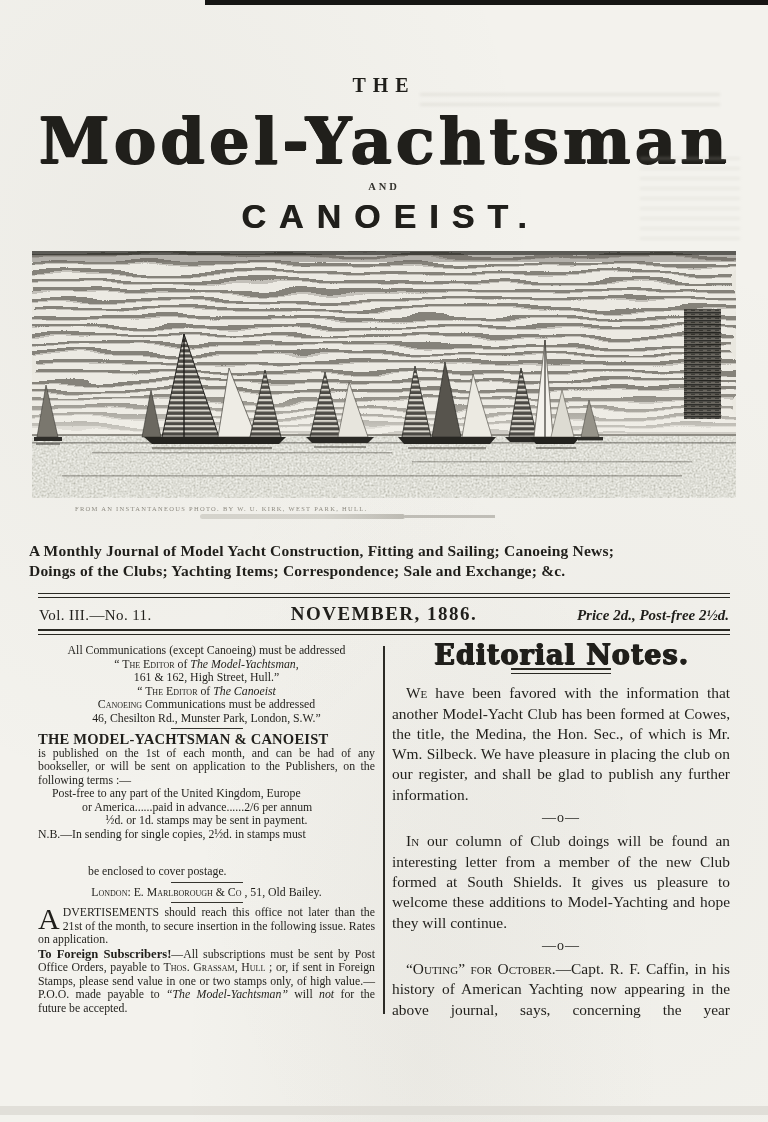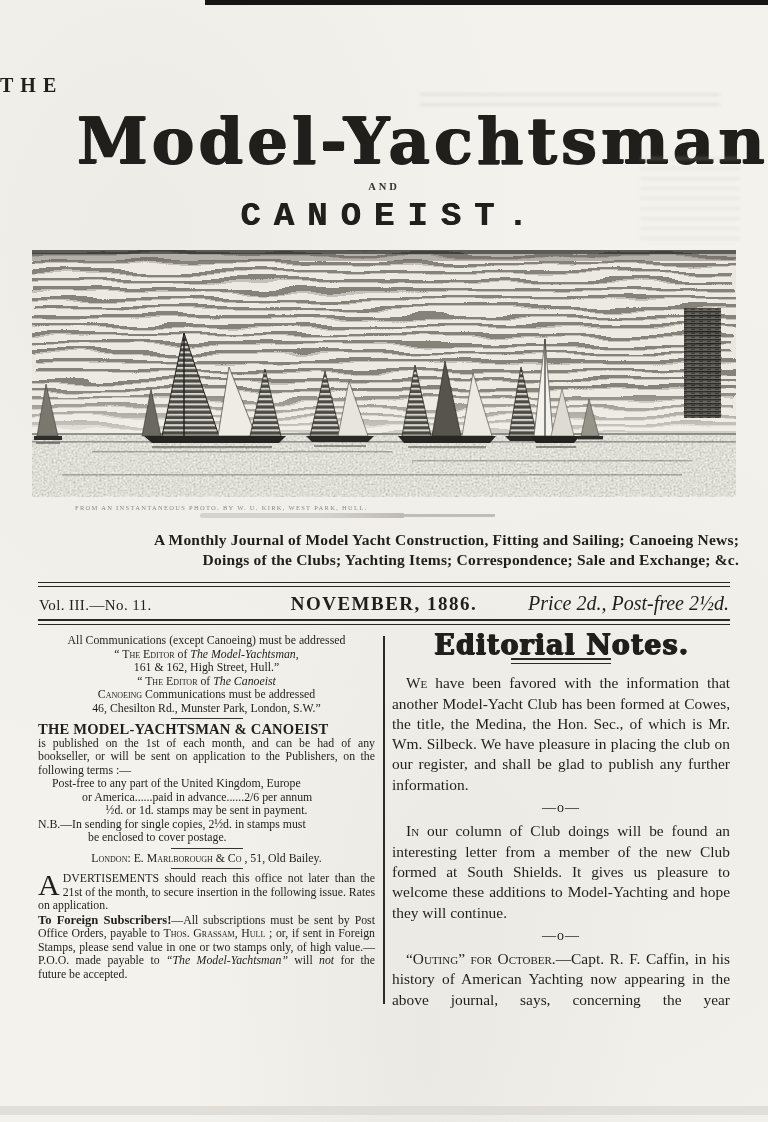--- a/index.html
+++ b/index.html
@@ -17,64 +17,64 @@
   .topbar{position:absolute;top:0;left:205px;width:563px;height:5px;background:#161614;}
   .ghost{position:absolute;opacity:.30;filter:blur(1.6px);pointer-events:none;
     background:repeating-linear-gradient(to bottom, transparent 0 7px, #c9c6bd 7px 10px);}
   .g1{top:86px;left:420px;width:300px;height:26px;}
   .g2{top:150px;left:640px;width:100px;height:90px;opacity:.2;}
   .bottom-band{position:absolute;left:0;bottom:7px;width:768px;height:9px;background:#dcdad3;opacity:.8;}
 
   
   .bl{font-family:"DejaVu Serif", serif;font-weight:bold;
       text-shadow:1.5px 0 0 currentColor, .7px .7px 0 currentColor;}
-  .kicker{margin:74px 0 0;text-align:left;font-size:20px;font-weight:bold;letter-spacing:7px;}
-  .title{margin:4px 0 0;text-align:right;font-size:64px;letter-spacing:4px;line-height:1.25;}
+  .kicker{margin:74px 0 0;text-align:center;font-size:20px;font-weight:bold;letter-spacing:7px;}
+  .title{margin:4px 0 0;text-align:center;font-size:64px;letter-spacing:4px;line-height:1.25;}
   .and{margin:0;text-align:center;font-size:10.5px;font-weight:bold;letter-spacing:3px;color:#33322d;}
   .canoeist{margin:5px 0 0;text-align:center;font-size:34px;font-weight:bold;letter-spacing:13px;text-indent:13px;
-            font-family:Liberation Mono, monospace;text-shadow:.6px 0 0 currentColor;}
+            font-family:Liberation Sans, sans-serif;text-shadow:.6px 0 0 currentColor;}
 
   
   .engraving{margin:15px auto 0;width:704px;height:247px;display:block;position:relative;}
   .engraving svg{display:block;width:100%;height:100%;}
 
   .caption-row{position:relative;height:12px;margin-top:7px;}
   .caption{position:absolute;left:75px;top:0;font-size:6.5px;letter-spacing:1.3px;color:#8d8a80;white-space:nowrap;}
   .smear{position:absolute;left:200px;top:9px;width:205px;height:5px;background:linear-gradient(to right,#c2c0b8 0 60%,#9a978e);border-radius:3px;opacity:.6;}
   .smear2{position:absolute;left:405px;top:10px;width:90px;height:3px;background:#8f8c83;opacity:.5;}
 
-  .journal{margin:14px auto 0;width:710px;text-align:right;font-weight:bold;font-size:15.5px;line-height:20px;letter-spacing:.2px;}
+  .journal{margin:24px auto 0;width:710px;text-align:left;font-weight:bold;font-size:15.5px;line-height:20px;letter-spacing:.2px;}
   .journal.l2{margin-top:0;}
 
   .rule-double{width:692px;margin:0 auto;height:3px;border-top:1.3px solid #2a2923;border-bottom:1.3px solid #2a2923;}
   .rd-top{margin-top:12px;}
   .rd-bot{border-top-width:2.2px;}
   .issue-bar{width:690px;margin:0 auto;display:grid;grid-template-columns:1fr auto 1fr;align-items:baseline;padding:5px 0 4px;}
   .vol{font-size:15px;letter-spacing:.4px;}
   .date{font-size:19px;font-weight:bold;letter-spacing:1.5px;}
-  .price{font-size:20px;font-style:italic;text-align:right;font-weight:normal;}
+  .price{font-size:15px;font-style:italic;text-align:right;font-weight:bold;}
 
   
   .columns{width:692px;margin:9px auto 0;display:flex;align-items:stretch;}
   .col{box-sizing:border-box;}
   .col-left{width:337px;font-size:11.8px;line-height:13.5px;}
   .divider{width:2px;background:#2c2b26;margin:2px 7px 6px 8px;}
   .col-right{flex:1;font-size:15.4px;line-height:20.3px;}
 
   p{margin:0;}
   .c{text-align:center;}
   .j{text-align:justify;}
   .sc{font-variant:small-caps;}
   .it{font-style:italic;}
   .srule{width:72px;border-top:1.2px solid #35342e;margin:3px auto;}
   .pub-head{margin-top:4px;text-align:left;font-weight:bold;font-size:14.6px;letter-spacing:.2px;}
   .ind1{padding-left:14px;}
   .ind2{padding-left:44px;}
   .ind3{padding-left:0;text-align:center;}
-  .ind4{padding-left:50px;}
+  .ind4{padding-left:50px;margin-top:24px;}
   .dc{float:left;font-size:30px;line-height:24px;margin:1px 3px 0 0;}
   .flead{font-weight:bold;font-size:12.6px;}
   .advp{margin-top:3px;}
   .forp{margin-top:1px;}
 
   .ed-head{margin:1px 0 0;text-align:center;font-size:27px;letter-spacing:1px;}
   .ed-rule{width:100px;margin:3px auto 9px;height:3px;border-top:2px solid #2a2923;border-bottom:1px solid #2a2923;}
   .rp{text-align:justify;text-indent:14px;}
   .jl{text-align-last:justify;}
   .sep{text-align:center;font-size:14px;letter-spacing:1px;margin:3px 0;}

